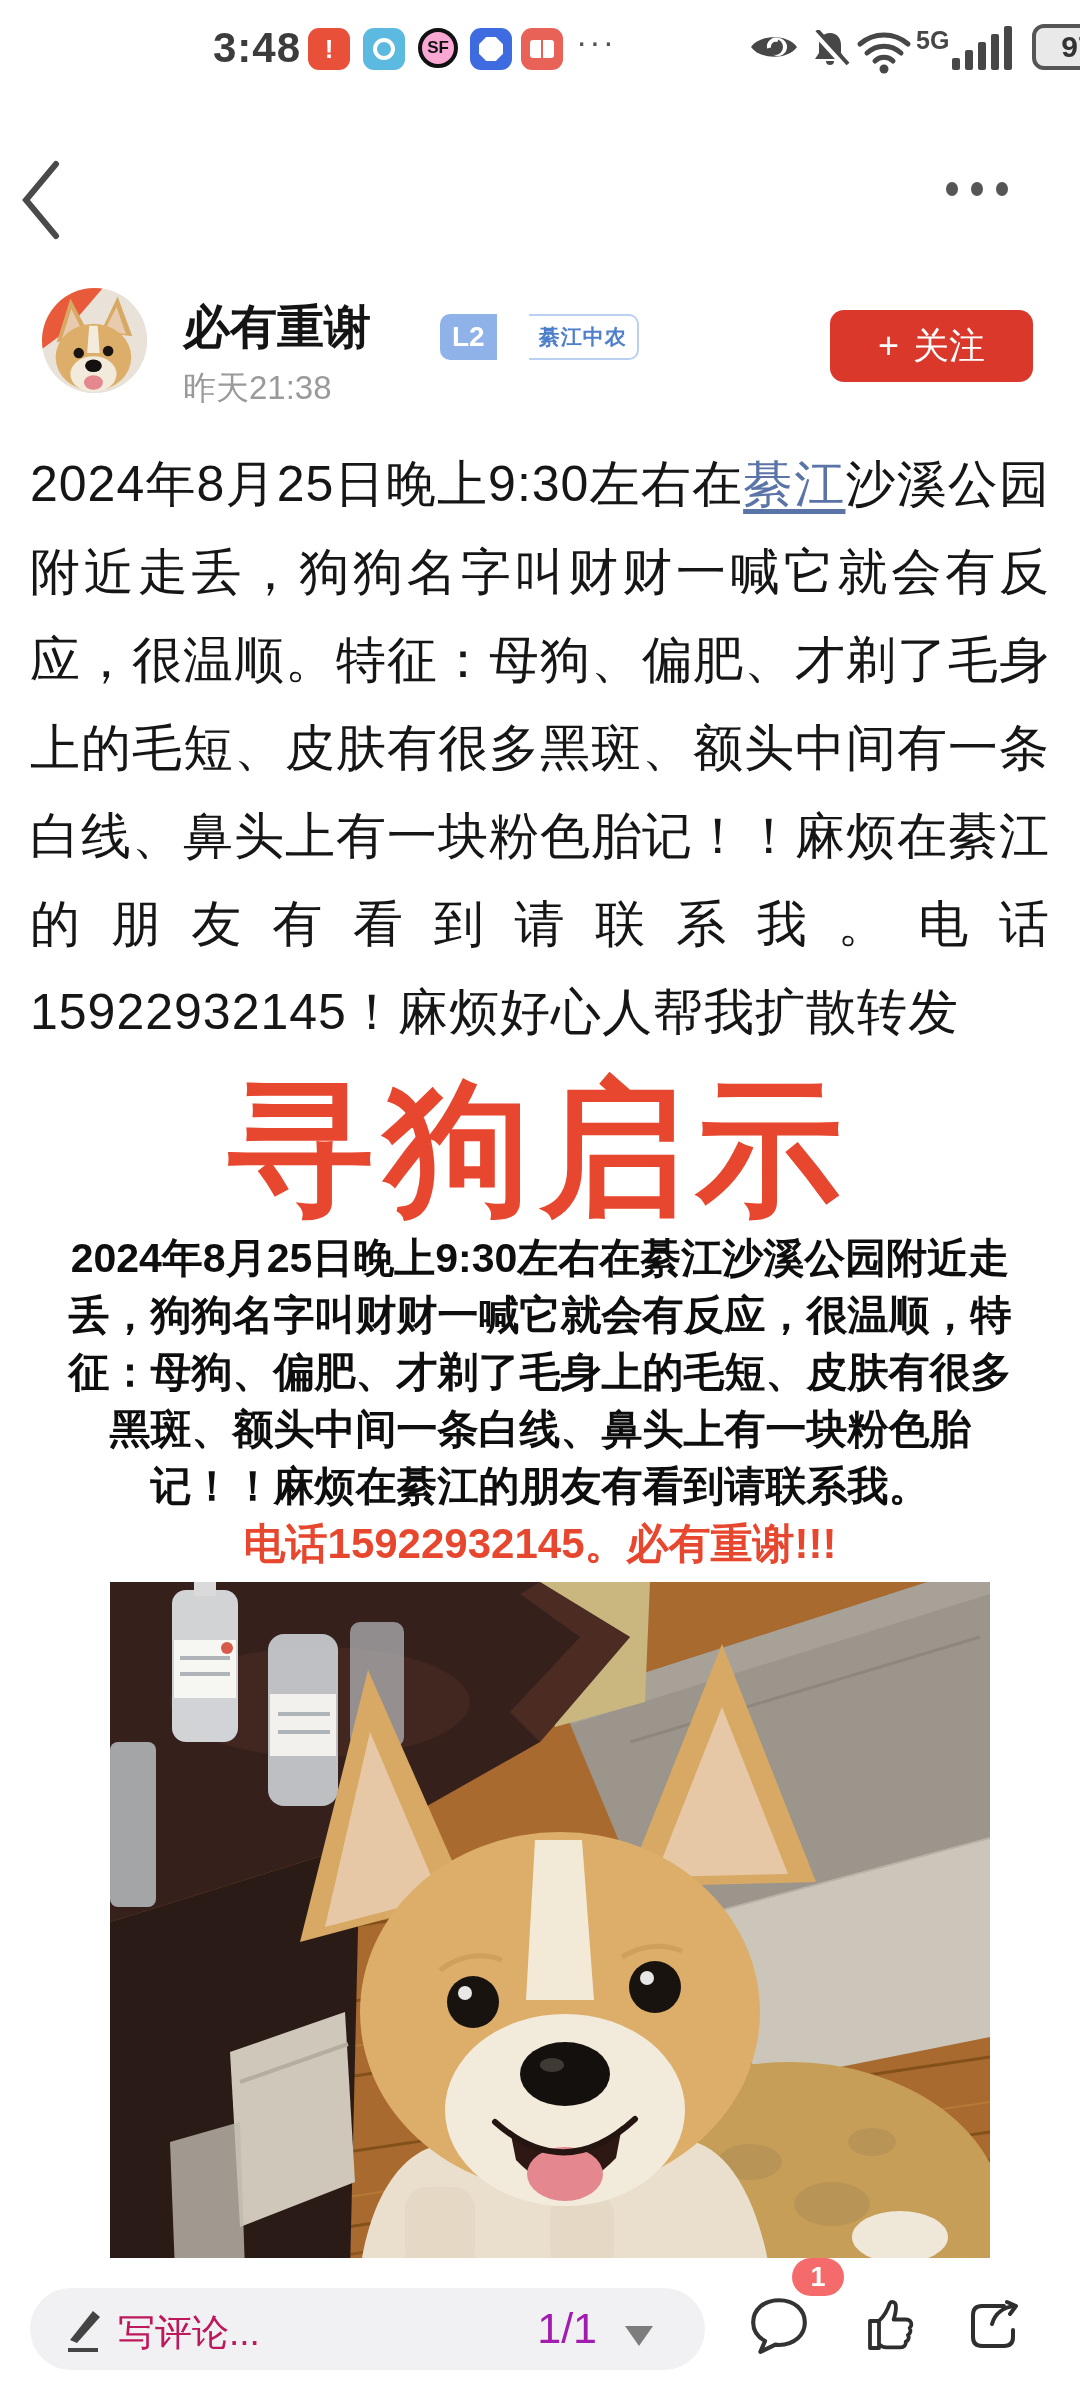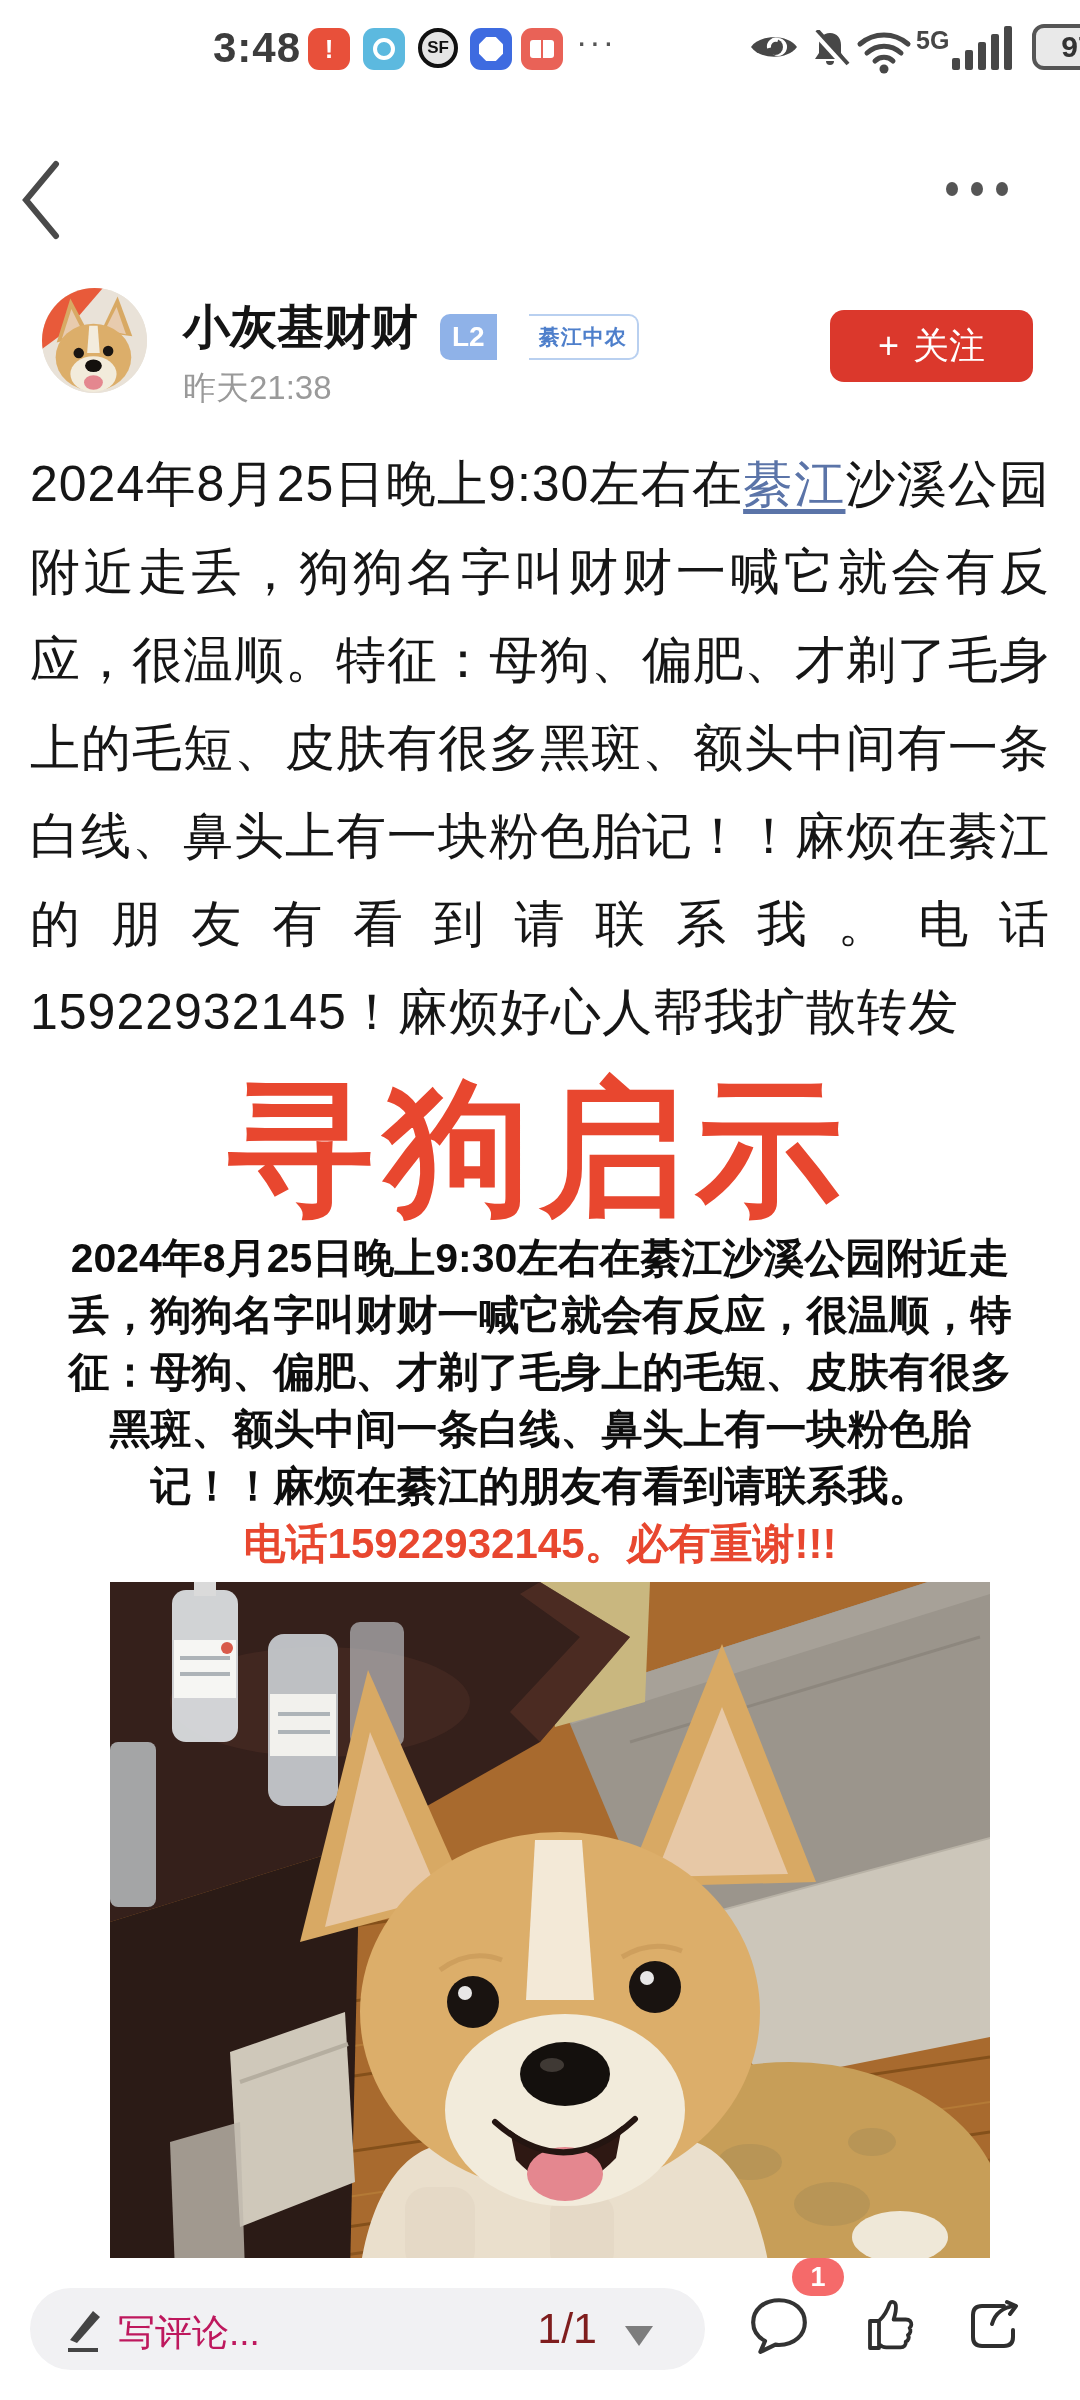--- a/index.html
+++ b/index.html
@@ -8,21 +8,21 @@
   .screen { position:relative; width:1080px; height:2400px; background:#fff; overflow:hidden; margin:0 auto; }
 
   
   .status-bar { position:absolute; left:14px; top:0; width:1080px; height:92px;margin-left:44px; }
   .sb-time { position:absolute; left:155px; top:24px; font-size:42px; font-weight:600; color:#3c3c3c; letter-spacing:1px; }
   .sb-app { position:absolute; top:28px; width:42px; height:42px; border-radius:11px; display:flex; align-items:center; justify-content:center; }
   .sb-app-red  { left:250px; background:#e8503a; }
   .sb-app-red .excl { color:#fff; font-size:26px; font-weight:700; }
   .sb-app-cyan { left:305px; background:#5cb9df; }
   .sb-app-cyan .ring { width:22px; height:22px; border:4px solid #fff; border-radius:50%; display:block; }
-  .sb-app-sf   { left:360px; background:#e5e5e5; border:4px solid #111; border-radius:50%; width:40px; height:40px; }
+  .sb-app-sf   { left:360px; background:#f9a8d4; border:4px solid #111; border-radius:50%; width:40px; height:40px; }
   .sb-app-sf span { font-size:17px; font-weight:700; color:#111; }
   .sb-app-blue { left:412px; background:#3e6be0; }
   .sb-app-blue .octagon { width:24px; height:24px; background:#fff; clip-path:polygon(30% 0,70% 0,100% 30%,100% 70%,70% 100%,30% 100%,0 70%,0 30%); display:block; }
   .sb-app-book { left:463px; background:#e96257; }
   .sb-app-book .book { width:24px; height:18px; display:block; background:
     linear-gradient(90deg,#fff 0 46%, #e96257 46% 54%, #fff 54% 100%); border-radius:3px; }
   .sb-more { position:absolute; left:518px; top:22px; font-size:34px; color:#555; letter-spacing:2px; }
   .sb-right { position:absolute; right:0; top:0; height:92px; }
   .sb-icon { position:absolute; top:30px; }
   .sb-eye  { left:-390px; }
@@ -63,21 +63,21 @@
 
   
   .photo { position:absolute; left:110px; top:1582px; width:880px; height:690px; overflow:hidden; background:#a86a2e; }
   .photo svg { display:block; }
 
   
   .bottom-bar { position:absolute; left:0; top:2258px; width:1080px; height:142px; background:#fff; }
   .comment-pill { position:absolute; left:30px; top:30px; width:675px; height:82px; background:#f1f1f3; border-radius:41px; cursor:text; }
   .pencil { position:absolute; left:32px; top:18px; }
   .pill-placeholder { position:absolute; left:88px; top:20px; font-size:37px; color:#be185d; }
-  .pill-pagination { position:absolute; right:108px; top:16px; font-size:43px; color:#7f1d1d; cursor:pointer; }
+  .pill-pagination { position:absolute; right:108px; top:16px; font-size:43px; color:#a21caf; cursor:pointer; }
   .pill-caret { position:absolute; right:52px; top:38px; width:0; height:0; border-left:14px solid transparent; border-right:14px solid transparent; border-top:20px solid #7d7d7d; cursor:pointer; }
   .icon-btn { position:absolute; top:36px; cursor:pointer; }
   .btn-comment { left:748px; }
   .btn-like { left:862px; }
   .btn-share { left:962px; }
   .comment-badge { position:absolute; left:792px; top:0px; min-width:52px; height:38px; border-radius:19px; background:var(--badge-count-bg,#f56a6a); color:#fff; font-size:27px; font-weight:600; display:flex; align-items:center; justify-content:center; padding:0 8px; }
 </style>
 </head>
 <body>
 
@@ -164,21 +164,21 @@
         <polygon points="60,40 71,18 80,44" fill="#e8cbae"></polygon>
         <ellipse cx="49" cy="66" rx="36" ry="32" fill="#dcae6a"></ellipse>
         <polygon points="45,36 53,36 55,62 43,62" fill="#f3ecdd"></polygon>
         <circle cx="35" cy="62" r="5" fill="#1a1512"></circle>
         <circle cx="63" cy="60" r="5" fill="#1a1512"></circle>
         <ellipse cx="49" cy="82" rx="22" ry="17" fill="#f2ebdb"></ellipse>
         <ellipse cx="49" cy="74" rx="8" ry="6" fill="#14100d"></ellipse>
         <ellipse cx="49" cy="90" rx="9" ry="7" fill="#e4878f"></ellipse>
       </svg>
     </span>
-    <span class="author-name">小灰基财财</span>
+    <span class="author-name">必有重谢</span>
     <span class="badge-group">
       <span class="badge-l2">L2</span>
       <span class="badge-org">綦江中农</span>
     </span>
     <span class="author-time">昨天21:38</span>
     <span class="follow-btn">
       <span>+</span>
       <span>关注</span>
     </span>
   </div>

